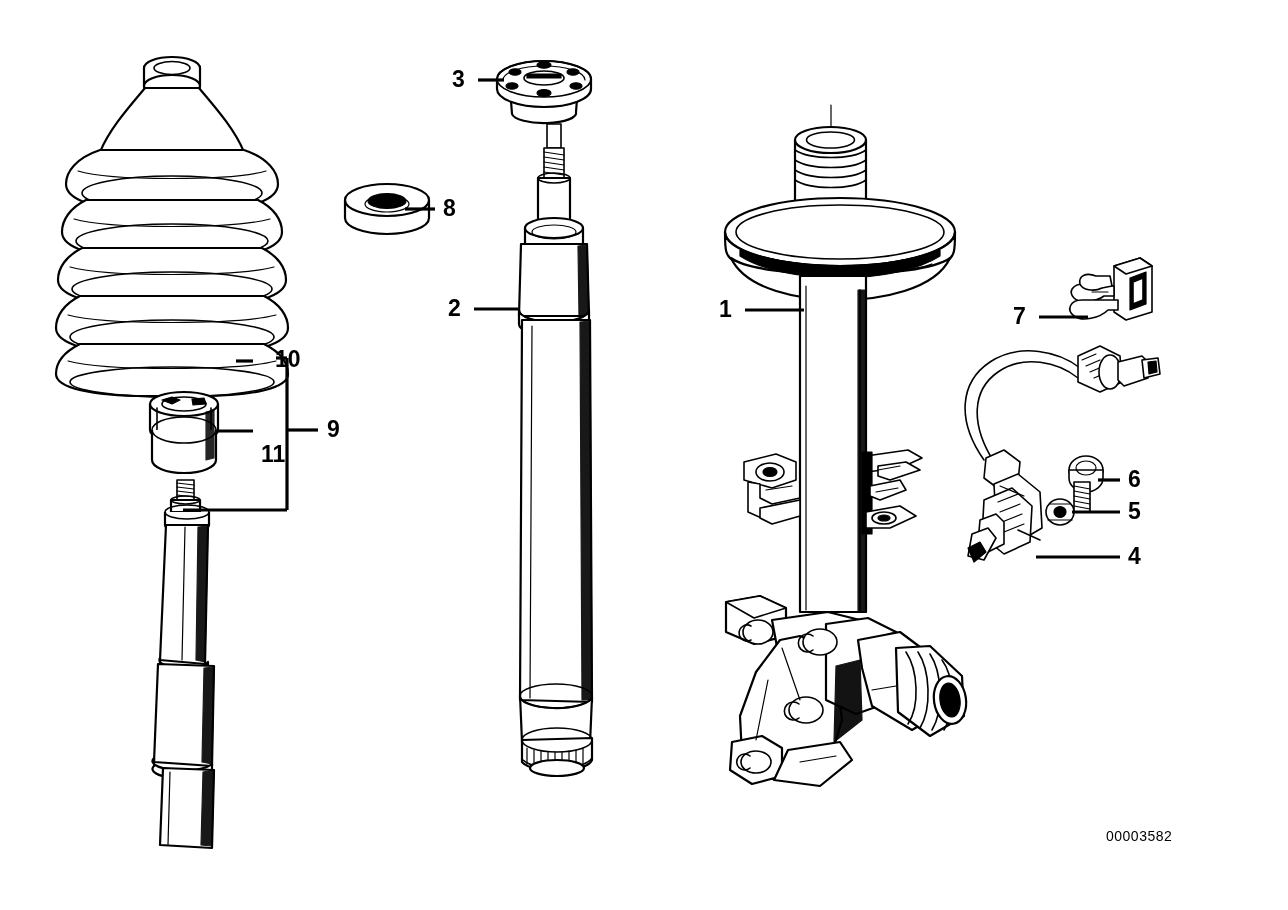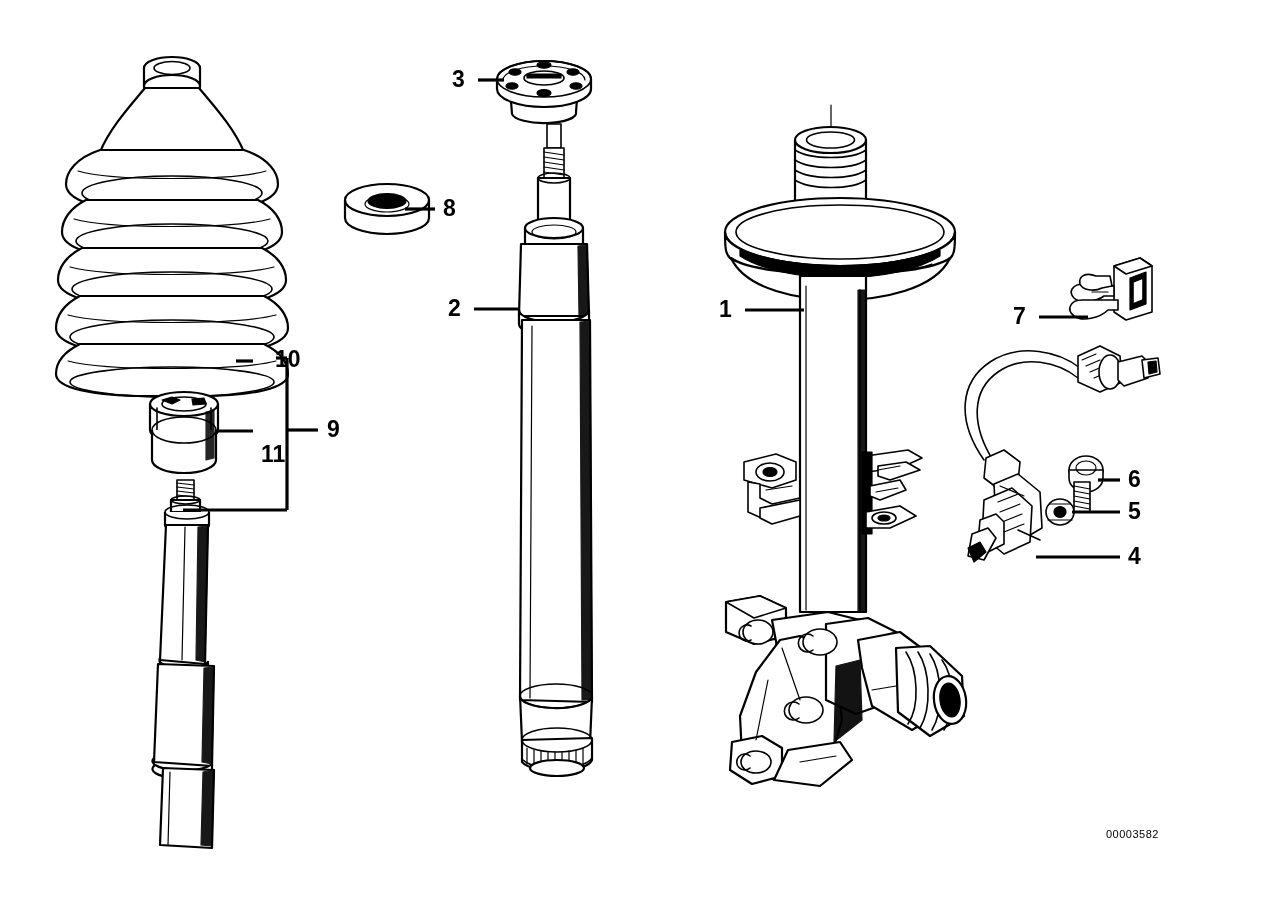--- a/index.html
+++ b/index.html
@@ -32,21 +32,21 @@
     font-size: 23px;
     color: #000000;
     line-height: 1;
     white-space: nowrap;
   }
   #diagram-id {
     position: absolute;
     left: 1106px;
     top: 828px;
     font-family: "Liberation Sans", sans-serif;
-    font-size: 11px;
+    font-size: 14px;
     letter-spacing: 0.5px;
     color: #000000;
     white-space: nowrap;
   }
 </style>
 </head>
 <body>
 
 <div id="page">
 

